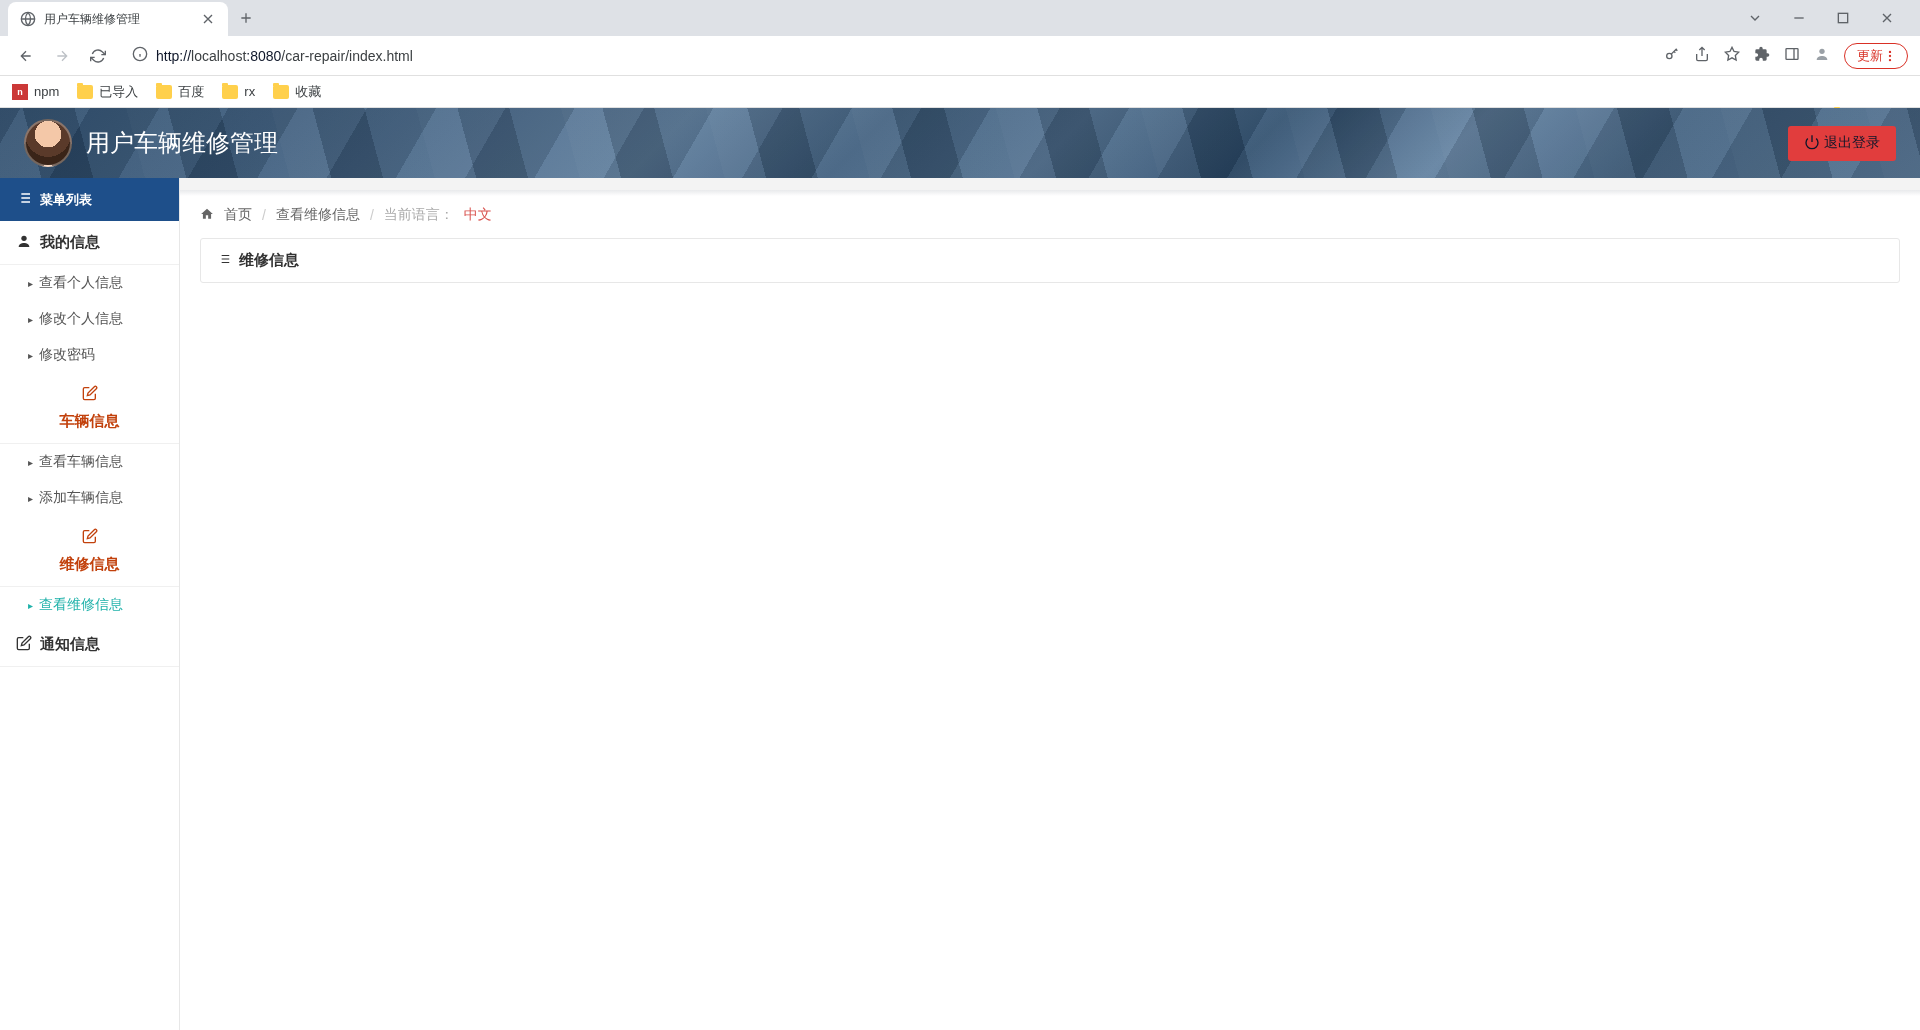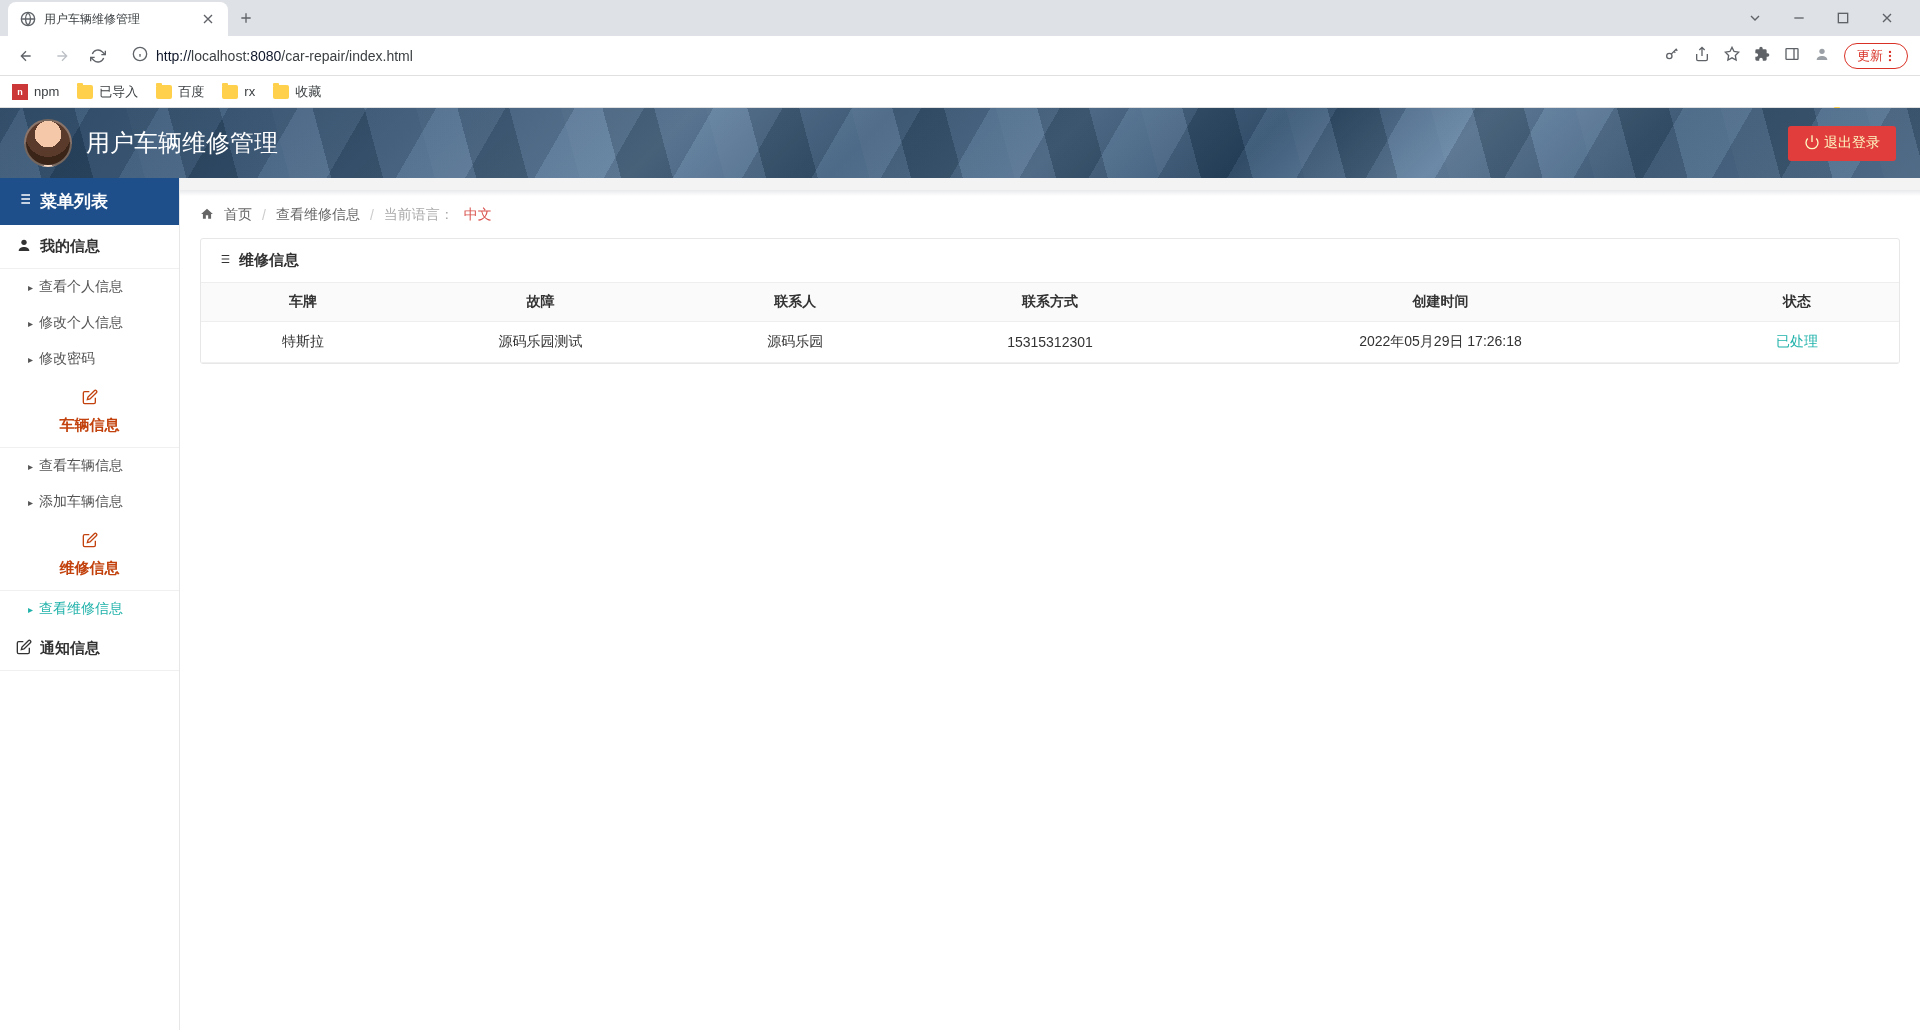--- a/index.html
+++ b/index.html
@@ -31,26 +31,26 @@
 .bm-folder::before { content: ""; position: absolute; top: -2px; left: 0; width: 6px; height: 3px; background: #ffd04c; border-radius: 1px 1px 0 0; }
 .bm-npm { width: 16px; height: 16px; background: #cb3837; color: #fff; font-size: 9px; font-weight: bold; display: flex; align-items: center; justify-content: center; }
 .bm-other { margin-left: auto; display: flex; align-items: center; gap: 6px; font-size: 13px; color: #3c4043; border-left: 1px solid #e0e0e0; padding-left: 12px; margin-top: 48px; }
 
 
 .banner { height: 70px; position: relative; background: linear-gradient(135deg, #2a4a6b 0%, #3a5a7b 15%, #4a6a8b 25%, #5a7a9a 35%, #3c5c7c 45%, #4d6d8d 55%, #2e4e6e 65%, #5e7e9e 75%, #3f5f7f 85%, #4e6e8e 100%); overflow: hidden; }
 .banner::before { content: ""; position: absolute; inset: 0; background: repeating-linear-gradient(75deg, rgba(255,255,255,0.06) 0 40px, rgba(0,0,0,0.12) 40px 90px, rgba(255,255,255,0.04) 90px 140px), repeating-linear-gradient(-60deg, rgba(0,0,0,0.1) 0 60px, rgba(255,255,255,0.05) 60px 120px); }
 .banner-inner { position: relative; display: flex; align-items: center; height: 100%; padding: 0 24px; }
 .avatar { width: 48px; height: 48px; border-radius: 50%; background: radial-gradient(circle at 50% 30%, #f4c8a8 0 35%, #5a3a2a 35% 60%, #3a2418 60%); border: 2px solid rgba(255,255,255,0.3); }
 .banner-title { color: #fff; font-size: 24px; font-weight: 500; margin-left: 14px; }
-.logout-btn { margin-left: auto; background: #e13d3d; color: #fef9c3; border: none; padding: 8px 16px; font-size: 14px; border-radius: 3px; cursor: pointer; display: flex; align-items: center; gap: 4px; }
+.logout-btn { margin-left: auto; background: #e13d3d; color: #0f172a; border: none; padding: 8px 16px; font-size: 14px; border-radius: 3px; cursor: pointer; display: flex; align-items: center; gap: 4px; }
 
 
 .app-body { display: flex; height: calc(100vh - 178px); }
 .sidebar { width: 180px; background: #fff; border-right: 1px solid #e7e7e7; overflow-y: auto; }
-.menu-header { background: #1e4f8a; color: #fff; padding: 12px 16px; font-size: 17px; font-weight: 600; display: flex; align-items: center; gap: 8px; }
+.menu-header { background: #1e4f8a; color: #fff; padding: 12px 16px; font-size: 13px; font-weight: 600; display: flex; align-items: center; gap: 8px; }
 .menu-section { padding: 12px 16px; font-size: 15px; font-weight: 600; color: #333; display: flex; align-items: center; gap: 8px; cursor: pointer; border-bottom: 1px solid #f0f0f0; }
 .menu-section.teal { color: #c2410c; flex-direction: column; }
 .menu-item { padding: 9px 16px 9px 28px; font-size: 14px; color: #555; cursor: pointer; display: flex; align-items: center; gap: 6px; }
 .menu-item.active { color: #20b2aa; }
 .caret { font-size: 10px; }
 
 .main { flex: 1; padding: 16px 20px; background: linear-gradient(to bottom, rgba(60,90,120,0.06), #fff 6px); overflow: auto; position: relative; margin-top: 12px; }
 .breadcrumb { display: flex; align-items: center; gap: 10px; font-size: 14px; color: #666; padding-bottom: 14px; }
 .breadcrumb .sep { color: #ccc; }
 .breadcrumb .lang-label { color: #aaa; }
@@ -292,38 +292,16 @@
       <span class="lang-value">中文</span>
     </div>
 
     <div class="panel">
       <div class="panel-header">
         <span><svg viewBox="0 0 24 24" fill="none" stroke="currentColor" stroke-width="2" style="width:14px;height:14px">
               <path d="M8 6h13M8 12h13M8 18h13M3 6h.01M3 12h.01M3 18h.01"></path>
             </svg></span>
         <span>维修信息</span>
       </div>
-      <table class="table">
-        <thead>
-          <tr>
-            <th style="width:12%">车牌</th>
-            <th style="width:16%">故障</th>
-            <th style="width:14%">联系人</th>
-            <th style="width:16%">联系方式</th>
-            <th style="width:30%">创建时间</th>
-            <th style="width:12%">状态</th>
-          </tr>
-        </thead>
-        <tbody>
-          <tr>
-            <td>特斯拉</td>
-            <td>源码乐园测试</td>
-            <td>源码乐园</td>
-            <td>15315312301</td>
-            <td>2022年05月29日 17:26:18</td>
-            <td class="status-done">已处理</td>
-          </tr>
-        </tbody>
-      </table>
     </div>
 
   </div>
 </div>
 
 </body></html>

